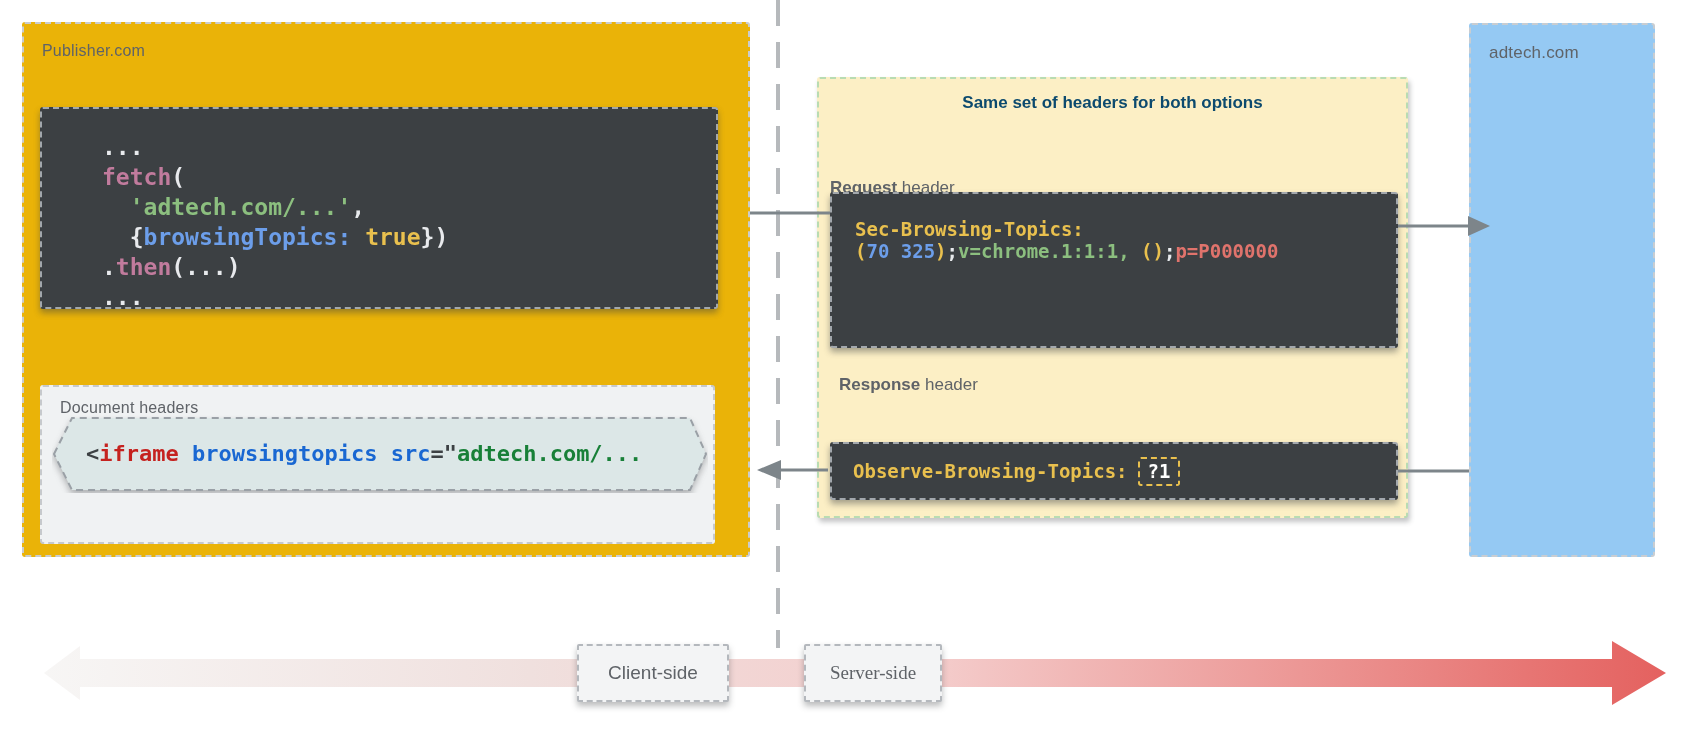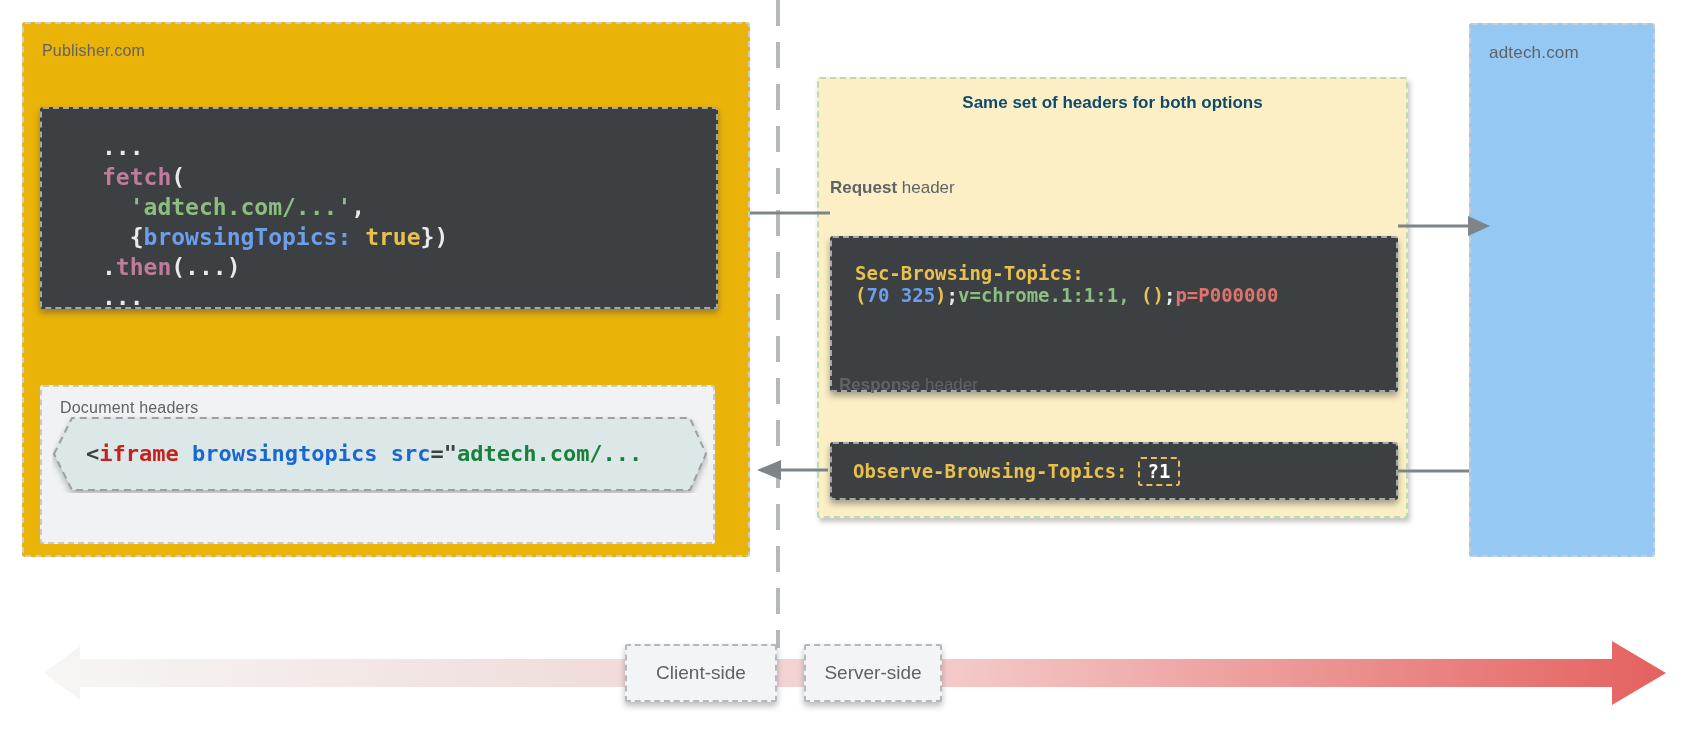--- a/index.html
+++ b/index.html
@@ -21,33 +21,33 @@
   
   .doc-box{left:16px;top:361px;width:675px;height:159px;background:#f0f2f3;border:2px dashed #c6c9cc;}
   .hexagon-wrap{left:10px;top:28px;width:656px;height:78px;}
   .hex-code{left:34px;top:0;width:600px;height:76px;display:flex;align-items:center;
             font-family:"DejaVu Sans Mono","Liberation Mono",monospace;font-size:22px;font-weight:700;white-space:pre;}
   
   .headers-panel{left:817px;top:77px;width:591px;height:441px;background:#fcefc5;border:2px dashed #b9dcb2;
                  box-shadow:2px 4px 5px rgba(60,64,67,.3);}
   .hp-title{left:0;top:14px;width:100%;text-align:center;font-size:17px;font-weight:700;color:#0c4a6e;}
   .hp-sublabel{font-size:17px;color:#5f6368;}
-  .req-block{left:11px;top:113px;width:568px;height:156px;padding:24px 0 0 23px;margin-top:44px;}
+  .req-block{left:11px;top:113px;width:568px;height:156px;padding:24px 0 0 23px;}
   .resp-block{left:11px;top:363px;width:568px;height:58px;display:flex;align-items:center;padding-left:21px;}
   .badge{display:inline-block;margin-left:10px;padding:1px 8px 2px 8px;border:2px dashed #e9c04e;
          border-radius:3px;color:#ffffff;}
   
   .adtech-box{left:1469px;top:23px;width:186px;height:534px;background:#95c9f3;border:2px dashed #c9cdd1;}
   
   .side-label{background:#f3f4f5;border:2px dashed #b4b8bd;border-radius:2px;
               box-shadow:0 4px 6px rgba(60,64,67,.35);box-sizing:border-box;
               display:flex;align-items:center;justify-content:center;
               font-size:19px;color:#5f6368;z-index:4;}
-  .client-label{left:577px;top:644px;width:152px;height:58px;margin-left:48px;}
-  .server-label{left:804px;top:644px;width:138px;height:58px;}
+  .client-label{left:577px;top:644px;width:152px;height:58px;}
+  .server-label{left:804px;top:644px;width:138px;height:58px;font-family:Liberation Serif, serif;}
   .overlay-svg{left:0;top:0;z-index:3;pointer-events:none;}
   .under{z-index:2;}
 </style>
 </head>
 <body>
 
 <div id="canvas">
 
   <div class="abs panel publisher-box under">
     <div class="abs box-label" style="left:18px;top:18px;">Publisher.com</div>

